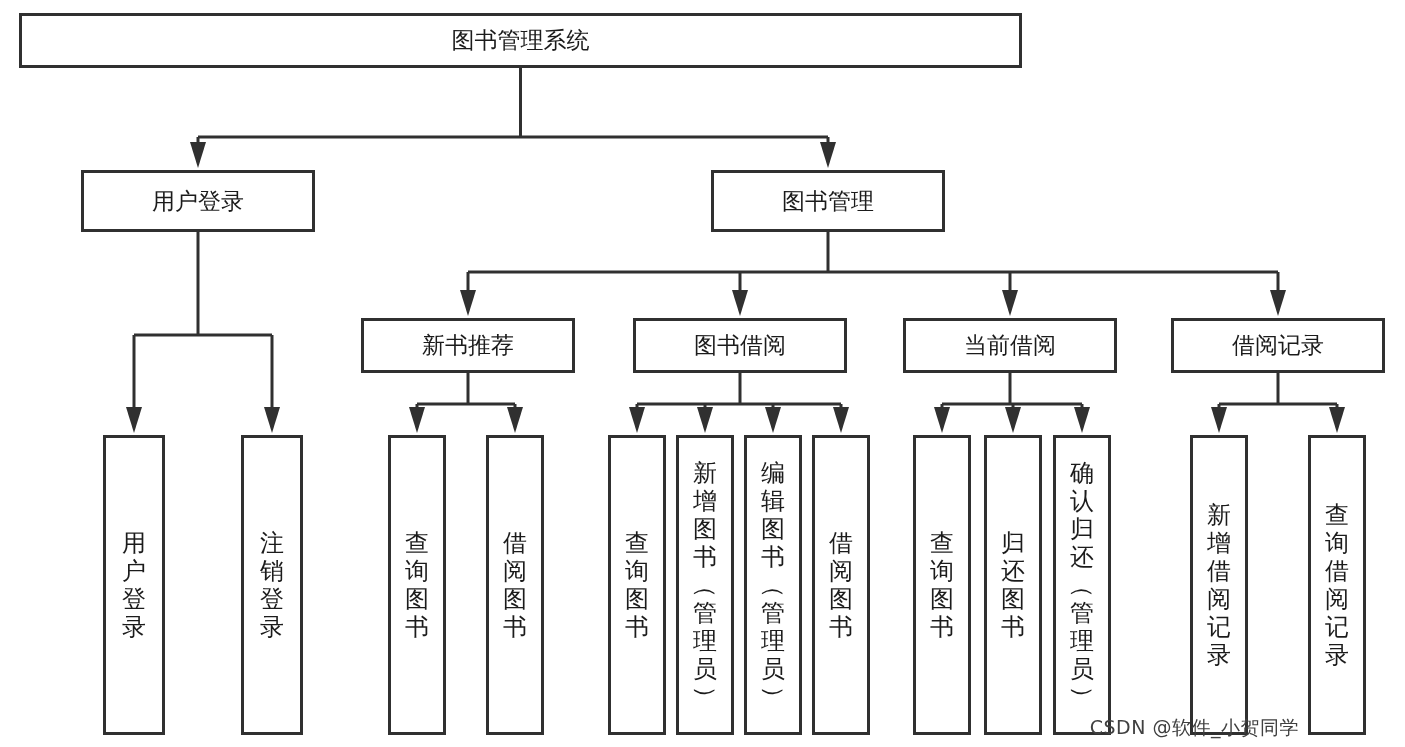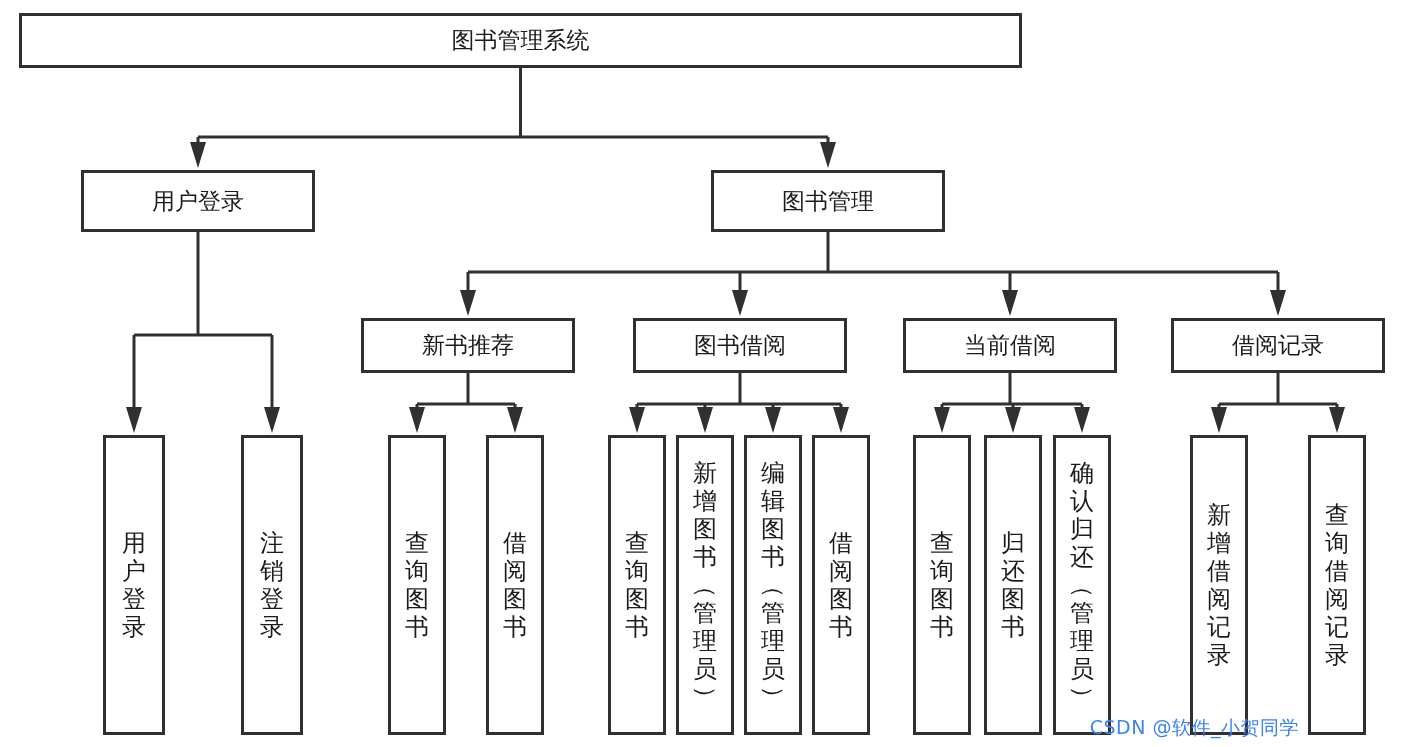--- a/index.html
+++ b/index.html
@@ -52,21 +52,21 @@
     stroke-linecap: butt;
   }
   .edge-arrow {
     fill: #303030;
     stroke: none;
   }
   .watermark {
     position: absolute;
     right: 10px;
     bottom: 6px;
-    color: #3b82f6;
+    color: #404040;
     font-size: 19px;
     font-family: "DejaVu Sans", "Liberation Sans", sans-serif;
     white-space: nowrap;
     letter-spacing: 0.5px;
     pointer-events: none;
   }
 </style>
 </head>
 <body>
 

